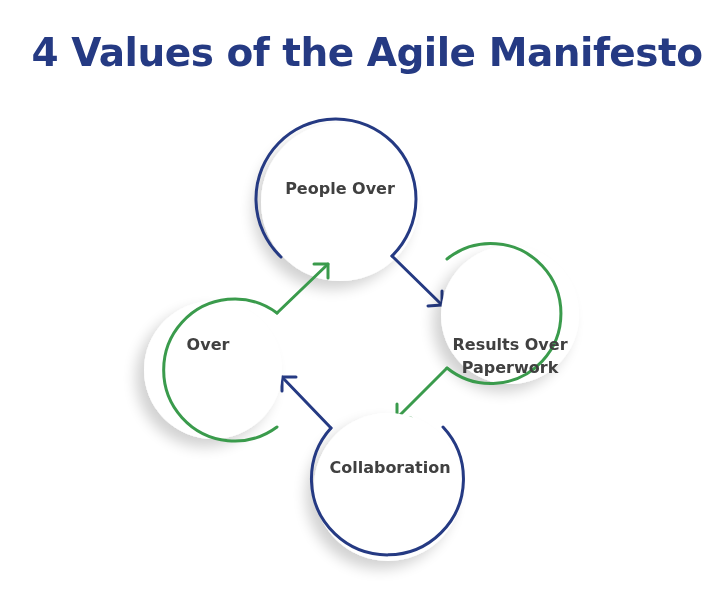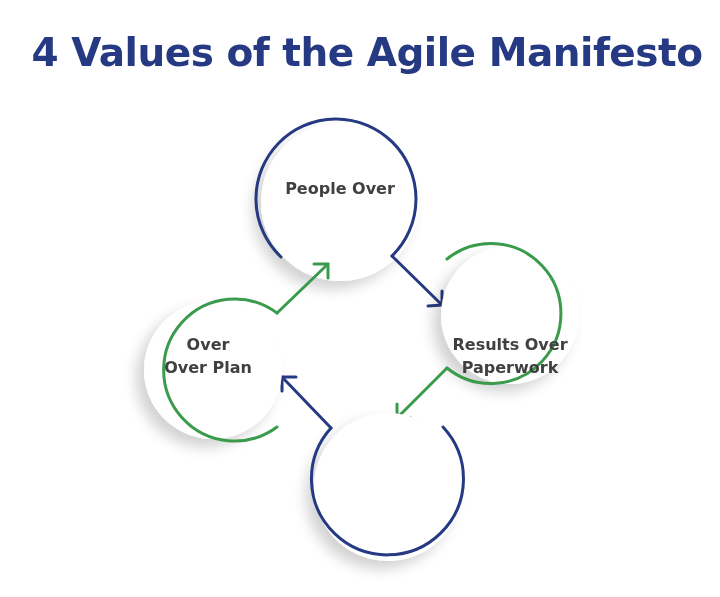--- a/index.html
+++ b/index.html
@@ -94,18 +94,18 @@
 <div class="node-label" style="left:250px; top:177px; width:180px;">
   <span>People Over</span>
 </div>
 
 <div class="node-label" style="left:420px; top:313px; width:180px;margin-top:20px;">
   <span>Results Over</span>
   <span>Paperwork</span>
 </div>
 
 <div class="node-label" style="left:290px; top:456px; width:200px;">
+  <span>Collaboration</span>
 </div>
 
 <div class="node-label" style="left:128px; top:333px; width:160px;">
   <span>Over</span>
-  <span>Over Plan</span>
 </div>
 
 </body></html>

